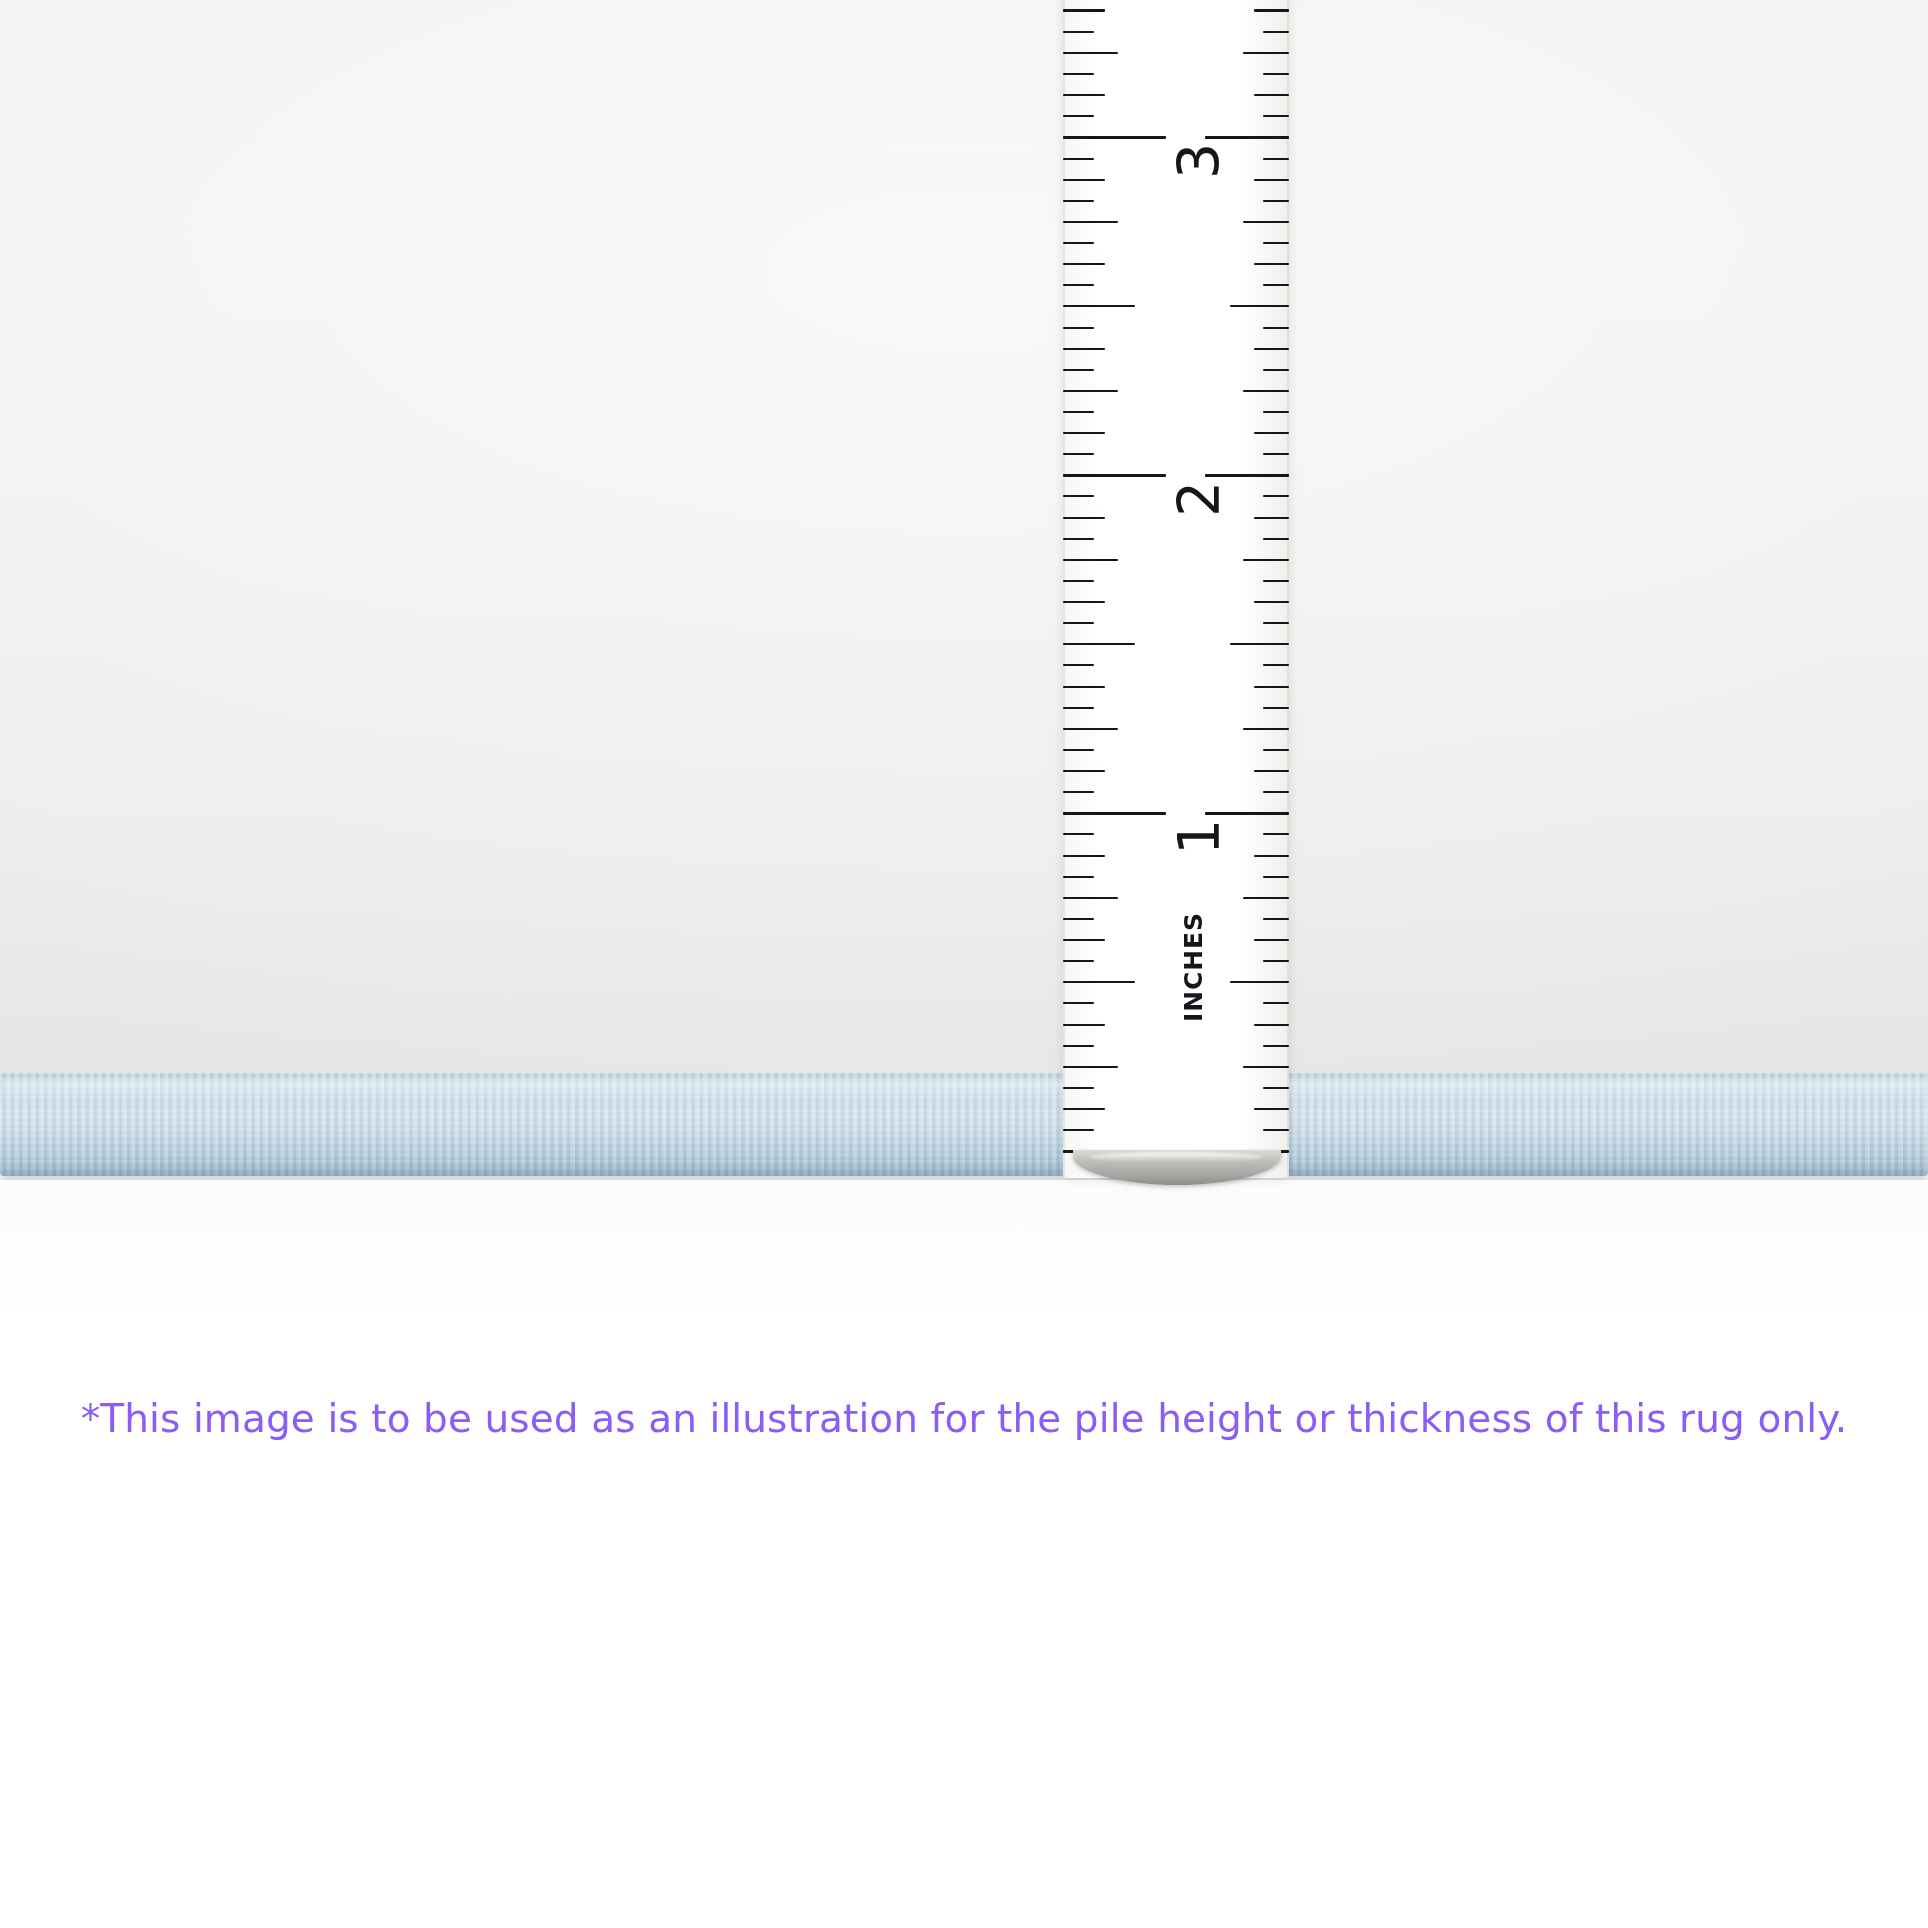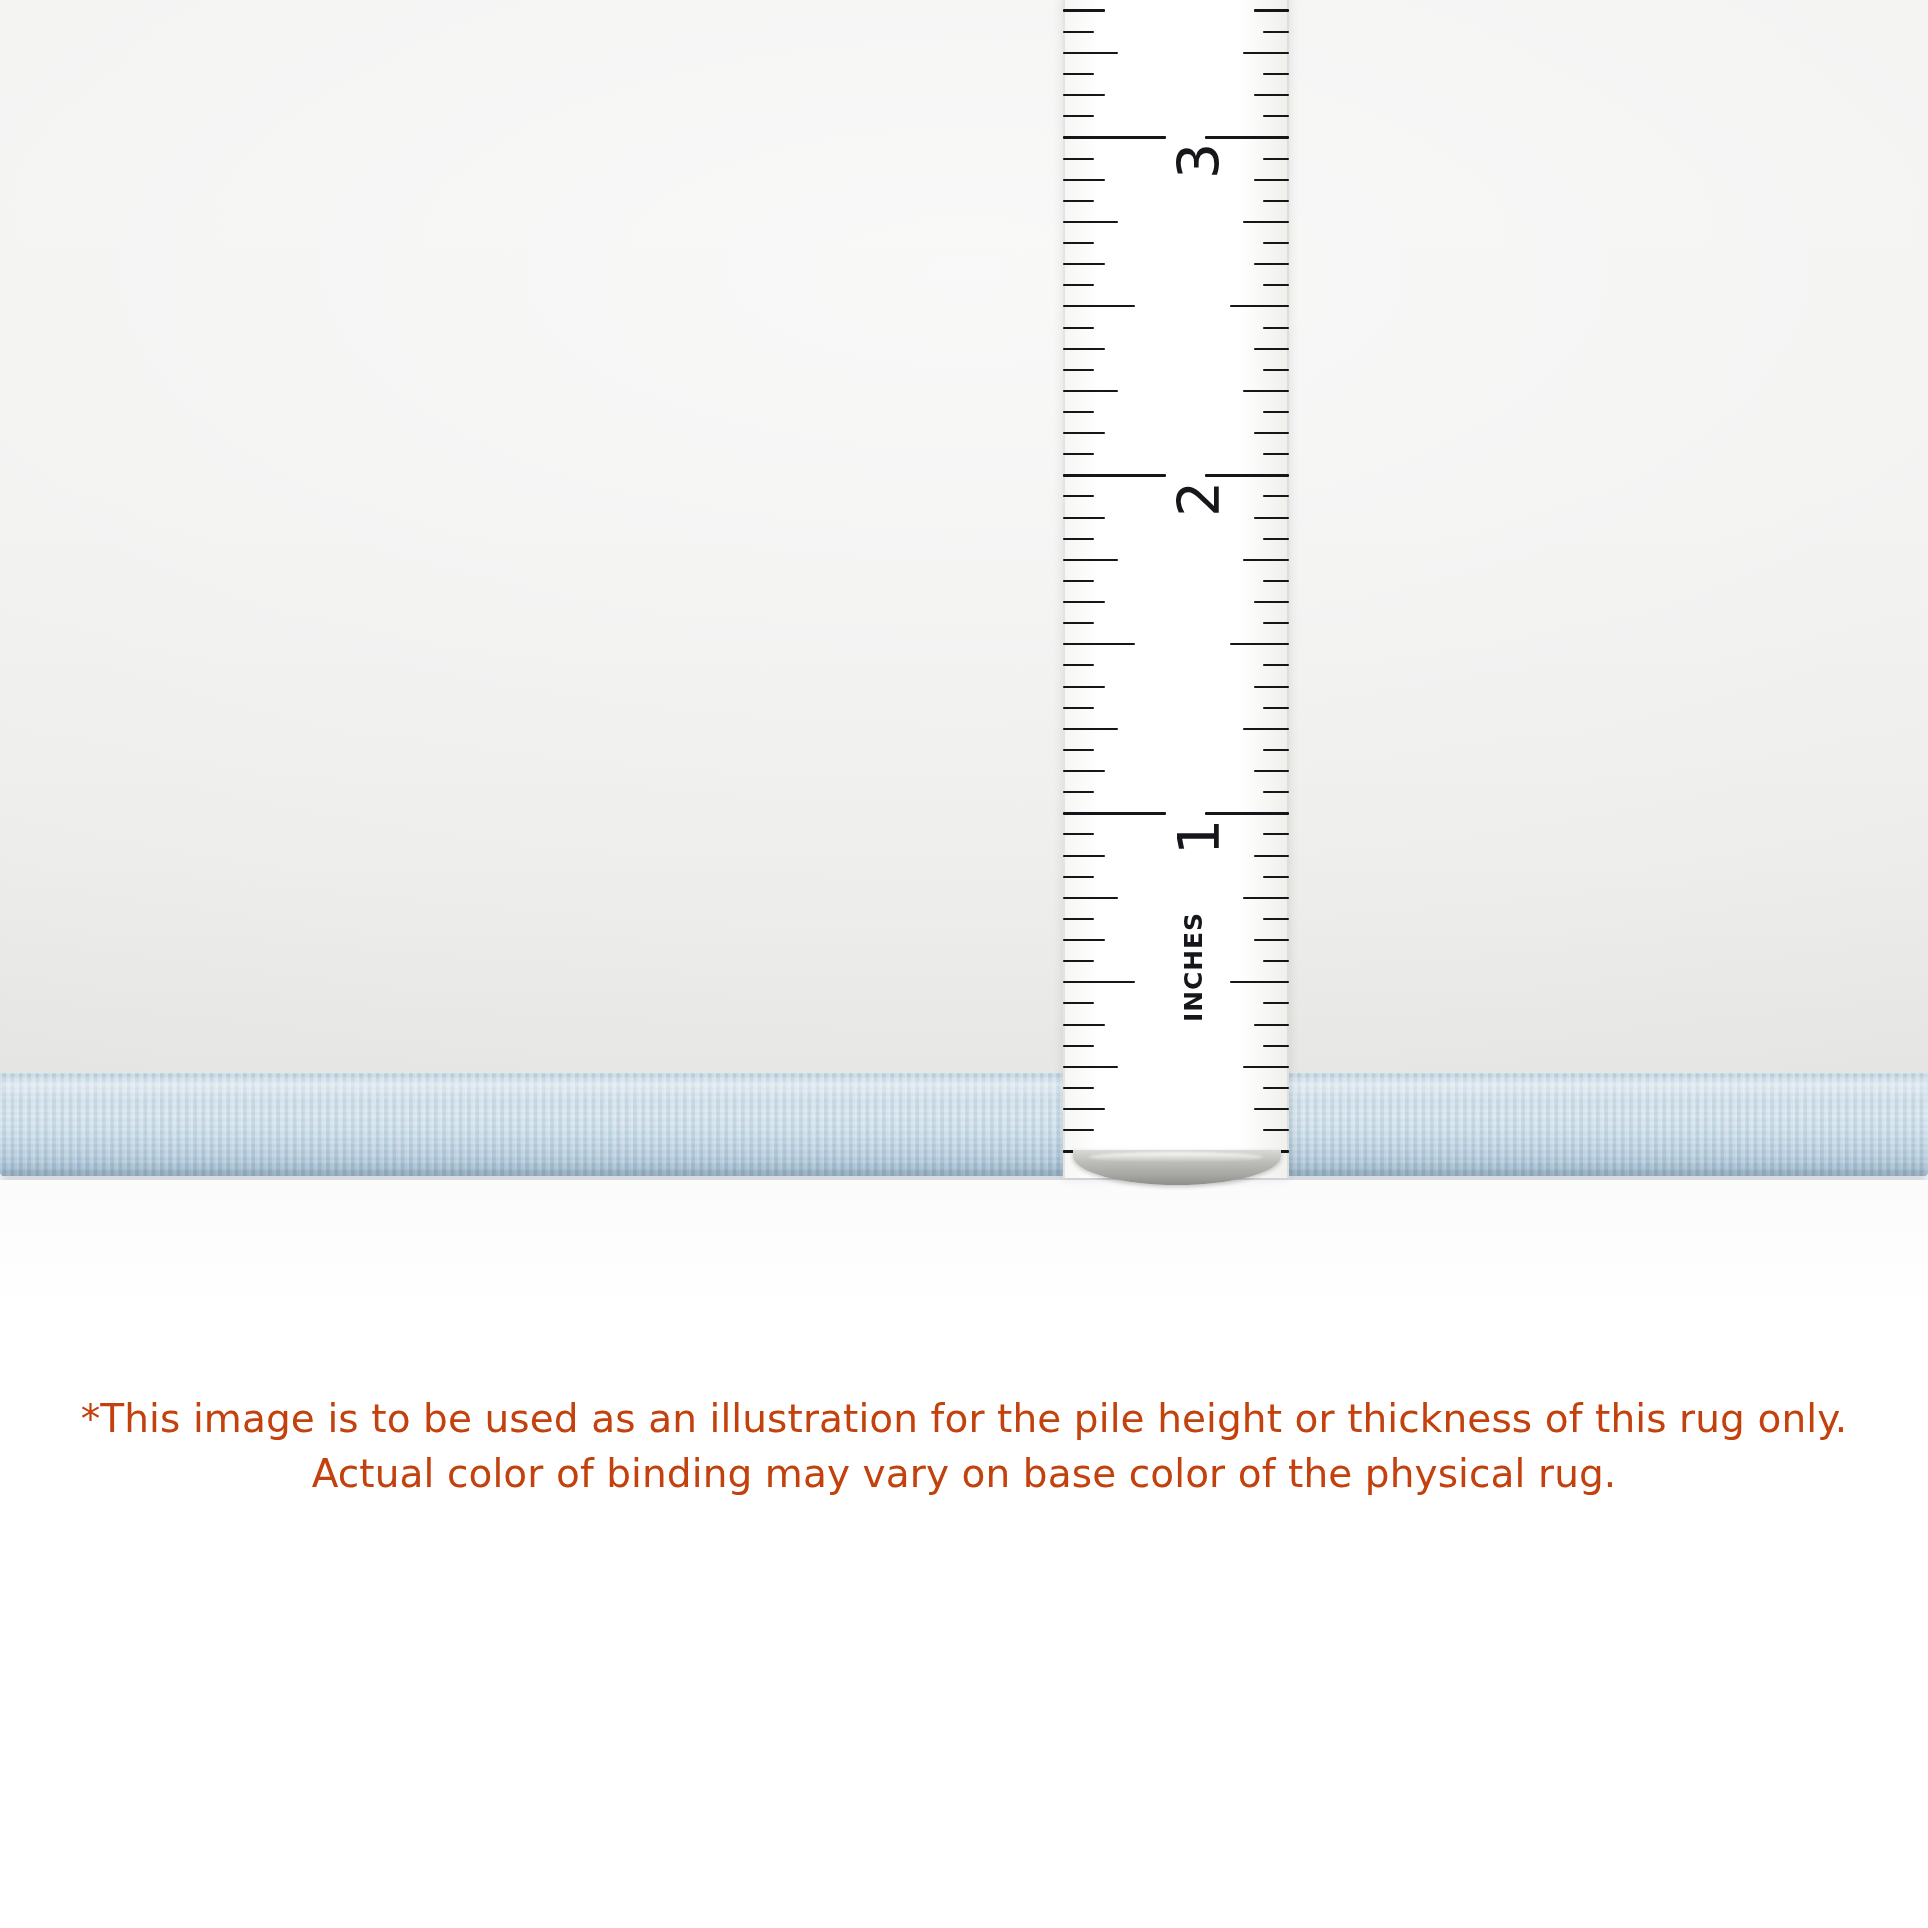--- a/index.html
+++ b/index.html
@@ -218,21 +218,21 @@
   
   .caption {
     position: absolute;
     left: 0;
     top: 1391px;
     width: 1928px;
     text-align: center;
     font-family: "DejaVu Sans", sans-serif;
     font-size: 39px;
     line-height: 1.42;
-    color: #c2410c;
+    color: #8b5cf6;
     letter-spacing: 0.1px;
   }
   .caption .line { display: block; }
 </style>
 </head>
 <body>
 
 <div id="scene">
 
   <div class="backdrop"></div>
@@ -365,17 +365,16 @@
         <div class="ruler-label" style="top: 1027px;">INCHES</div>
       </div>
   </div>
   <div class="ruler-edge-l"></div>
   <div class="ruler-edge-r"></div>
   <div class="ruler-tang"></div>
   <div class="ruler-tang-hl"></div>
 
   <div class="caption">
     <span class="line">*This image is to be used as an illustration for the pile height or thickness of this rug only.</span>
-    <span class="line">Actual color of binding may vary on base color of the physical rug.</span>
   </div>
 
 </div>
 
 
 </body></html>

